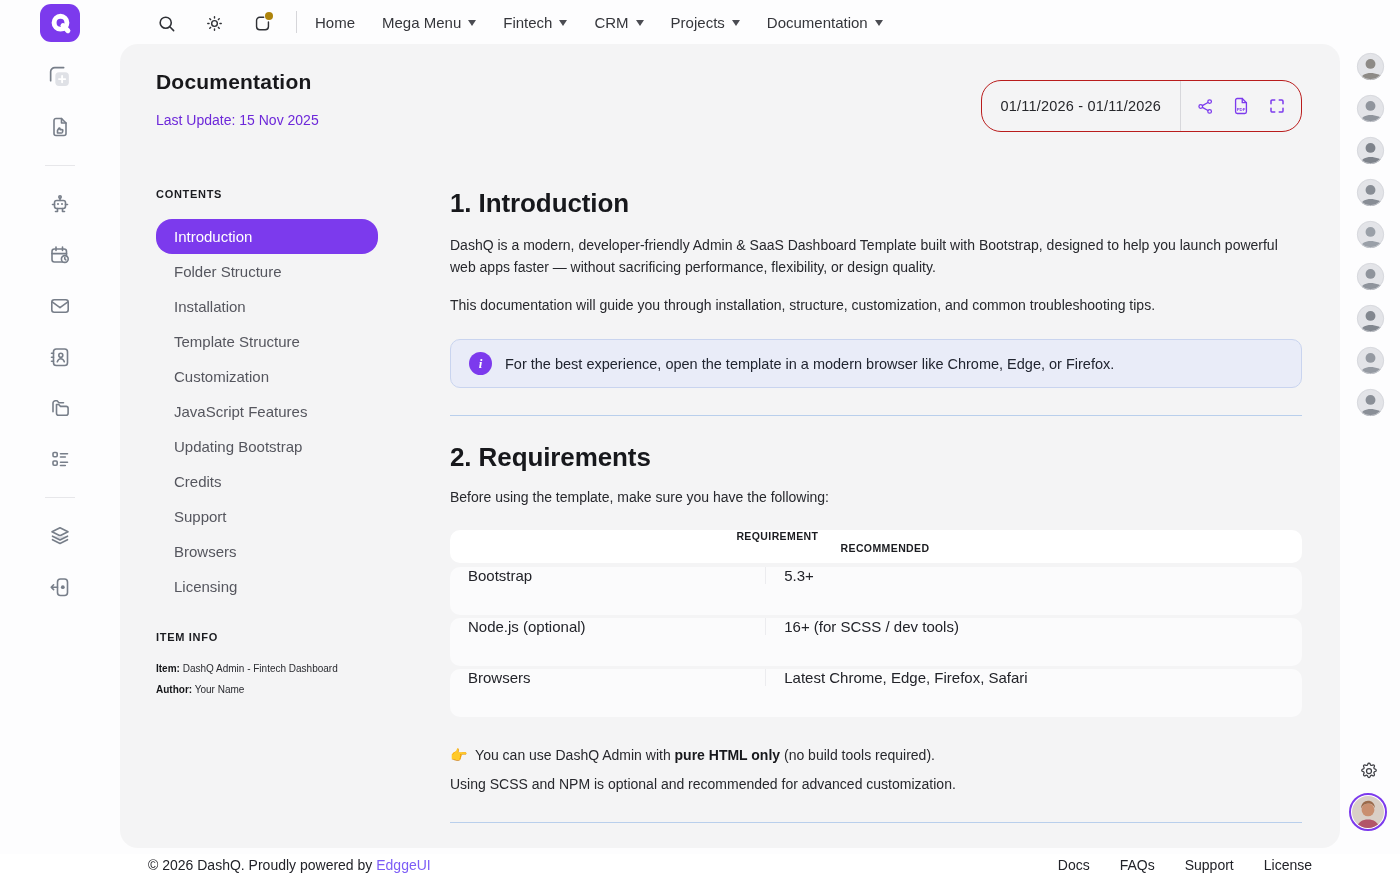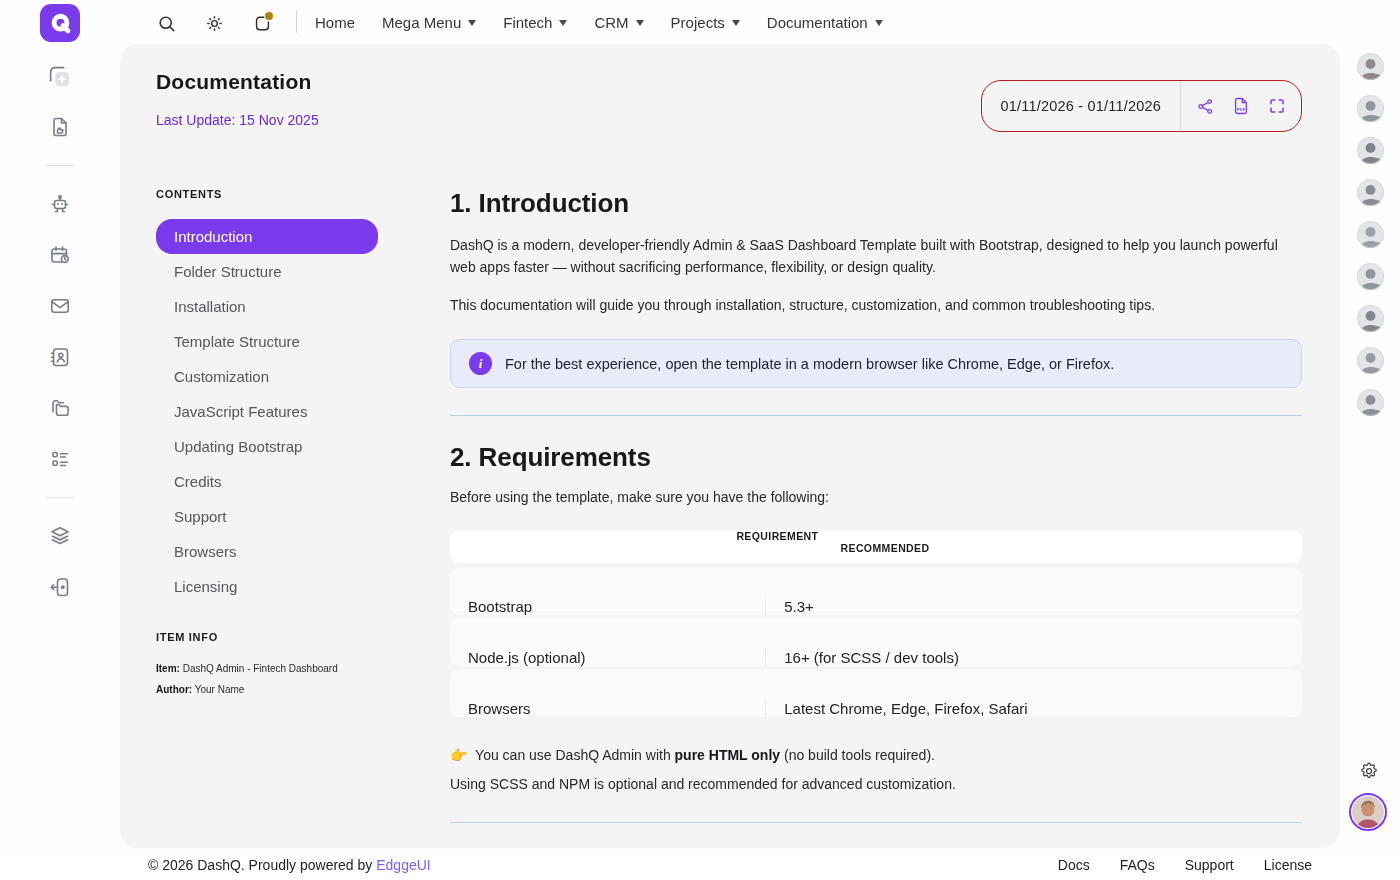--- a/index.html
+++ b/index.html
@@ -85,21 +85,21 @@
   .lead { margin-top:13px; }
 
   .tbl { margin-top:21px; }
   .tbl-head {
     background:#ffffff; border-radius:10px; height:33px; display:flex; align-items:center;flex-direction:column;
   }
   .tbl-head .cell1, .tbl-row .cell1 { width:37%; padding-left:18px; }
   .tbl-head .cell2, .tbl-row .cell2 { flex:1; padding-left:18px; }
   .tbl-head span { font-size:10.5px; font-weight:700; letter-spacing:.4px; color:#1b1c20; }
   .tbl-row {
-    background:#fbfbfc; border-radius:10px; height:48px; display:flex; align-items:flex-end; margin-top:3px;
+    background:#fbfbfc; border-radius:10px; height:48px; display:flex; align-items:flex-start; margin-top:3px;
     font-size:15px; color:#222329;
   }
   .tbl-row .cell1 { display:flex; align-items:center; }
   .tbl-row .cell2 { display:flex; align-items:center; border-left:1px solid #ececef; }
   .tbl-rows .tbl-row:first-child { margin-top:4px; }
 
   .note { margin-top:27px; }
   .note .emoji { font-family:"DejaVu Sans",sans-serif; color:#e2a93b; margin-right:4px; }
   .note b { color:#17181c; }
   .note .line2 { margin-top:7px; }

